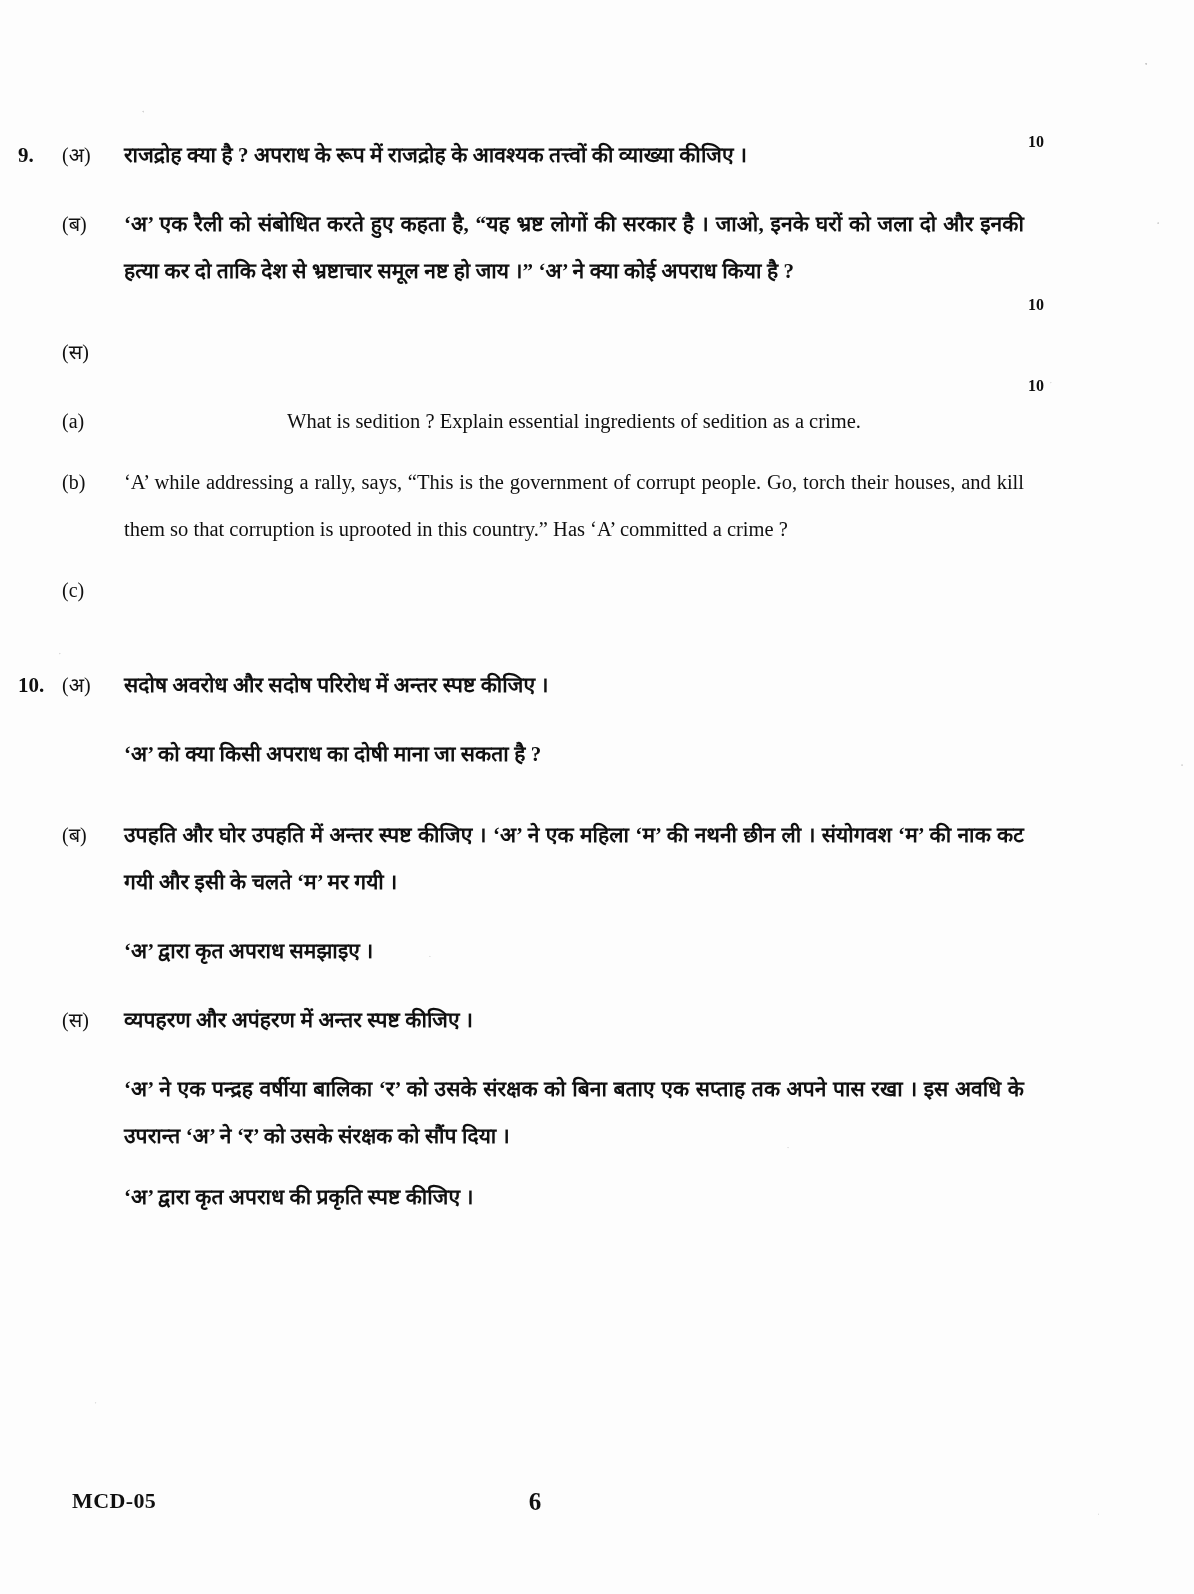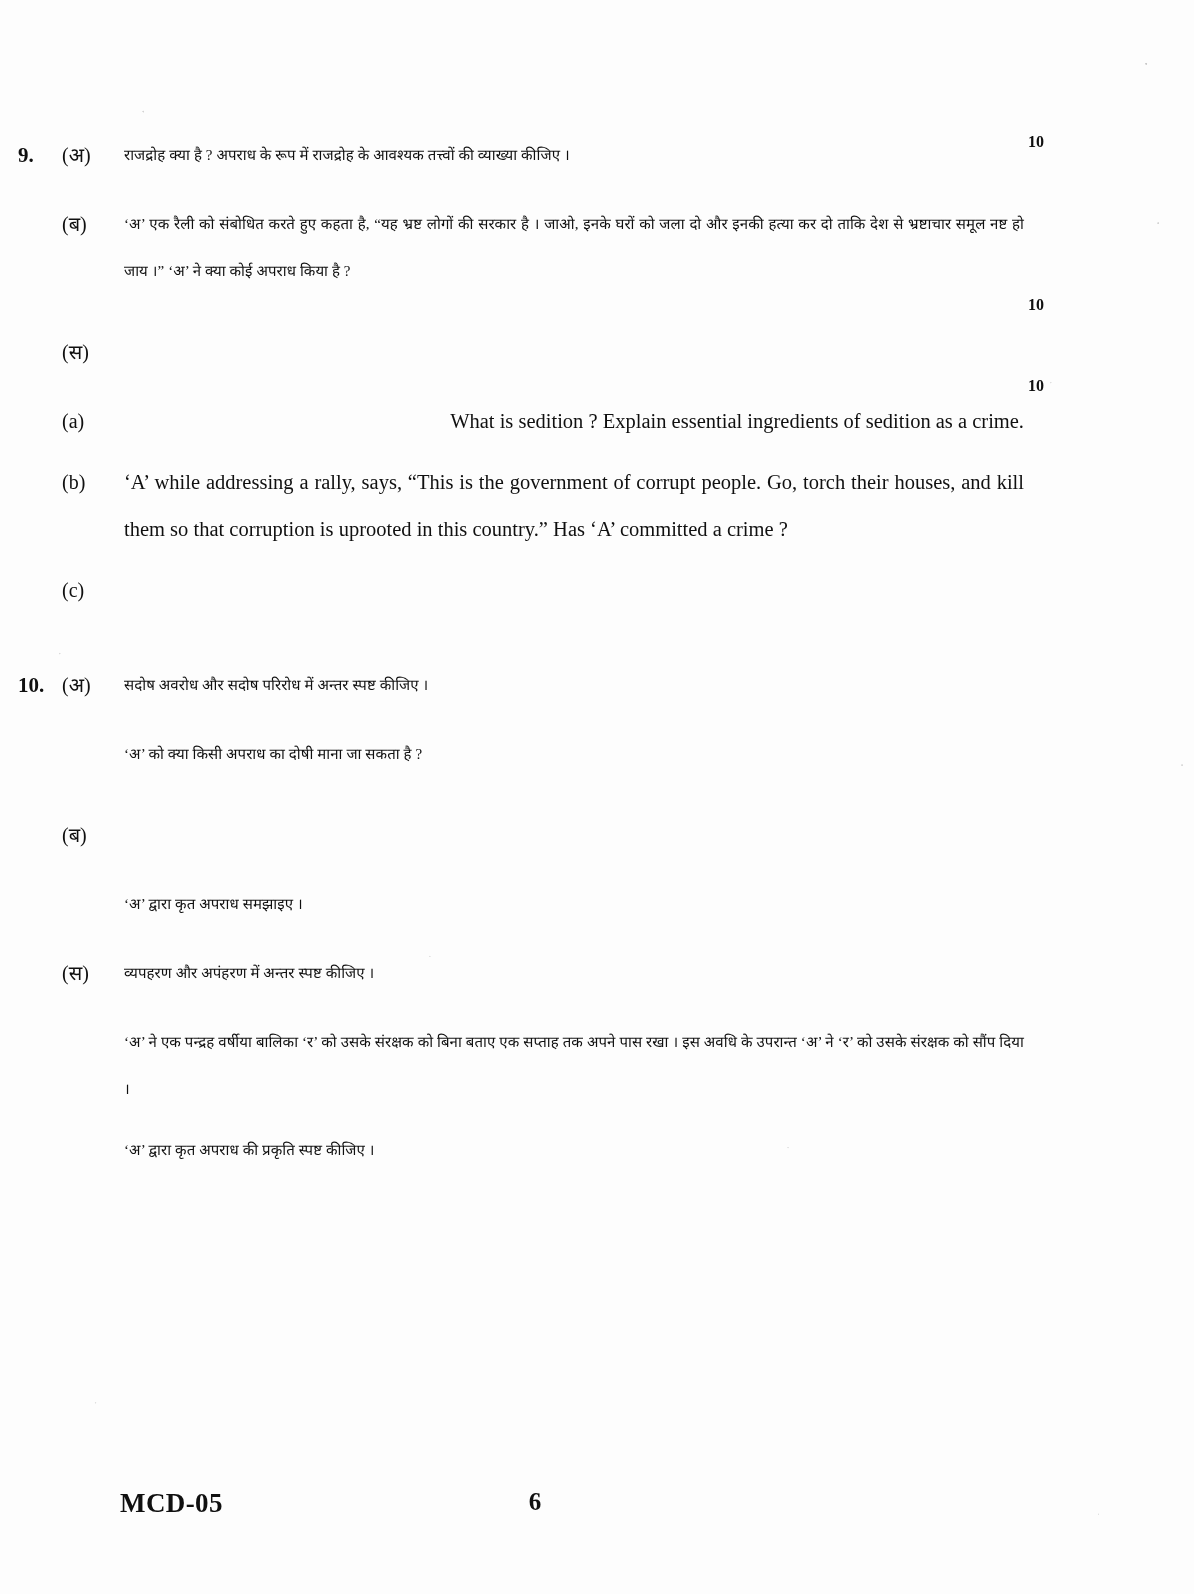--- a/index.html
+++ b/index.html
@@ -86,38 +86,38 @@
     position: absolute;
     right: 150px;
     font-weight: bold;
     font-size: 16px;
     line-height: 1.30;
   }
 
   
   .hi {
     font-family: "Liberation Serif", "DejaVu Sans", sans-serif;
-    font-size: 15px;
+    font-size: 21px;
     line-height: 47px;
     text-align: justify;
     text-justify: inter-word;
     letter-spacing: .1px;
-    font-weight: 400;
+    font-weight: 700;
   }
   .hi.nojust { text-align: left; }
 
   
   .en {
     font-family: "Liberation Serif", "DejaVu Serif", serif;
     font-size: 20.5px;
     line-height: 47px;
     text-align: justify;
     text-justify: inter-word;
   }
-  .en.nojust { text-align: right; }
+  .en.nojust { text-align: center; }
 
   .part.hi-lbl {
     font-family: "Liberation Serif", "DejaVu Sans", sans-serif;
     line-height: 47px;
     font-weight: 500;
   }
   .part.en-lbl {
     font-family: "Liberation Serif", "DejaVu Serif", serif;
     line-height: 47px;
   }
@@ -144,23 +144,22 @@
     bottom: 72px;
     width: 1194px;
     height: 34px;
   }
   .footer .code {
     position: absolute;
     left: 72px;
     top: 0;
     font-family: "Liberation Serif", "DejaVu Serif", serif;
     font-weight: bold;
-    font-size: 27px;
+    font-size: 22px;
     letter-spacing: .4px;
-    margin-left: 48px;
   }
   .footer .pageno {
     position: absolute;
     left: 0;
     top: 0;
     width: 1070px;
     text-align: center;
     font-family: "Liberation Serif", "DejaVu Serif", serif;
     font-weight: bold;
     font-size: 25px;
@@ -250,20 +249,23 @@
       <div class="sub">
         <div class="hi nojust">‘अ’ को क्या किसी अपराध का दोषी माना जा सकता है ?</div>
         <div class="marks" style="top:0; right:-20px;">10</div>
       </div>
 
       <div class="gap-lg"></div>
 
       <div class="row">
         <div class="qnum hi-num"></div>
         <div class="part hi-lbl">(ब)</div>
+        <div class="body">
+          <div class="hi">उपहति और घोर उपहति में अन्तर स्पष्ट कीजिए । ‘अ’ ने एक महिला ‘म’ की नथनी छीन ली । संयोगवश ‘म’ की नाक कट गयी और इसी के चलते ‘म’ मर गयी ।</div>
+        </div>
       </div>
 
       <div class="gap-md"></div>
 
       <div class="sub">
         <div class="hi nojust">‘अ’ द्वारा कृत अपराध समझाइए ।</div>
         <div class="marks" style="top:0; right:-20px;">10</div>
       </div>
 
       <div class="gap-md"></div>

